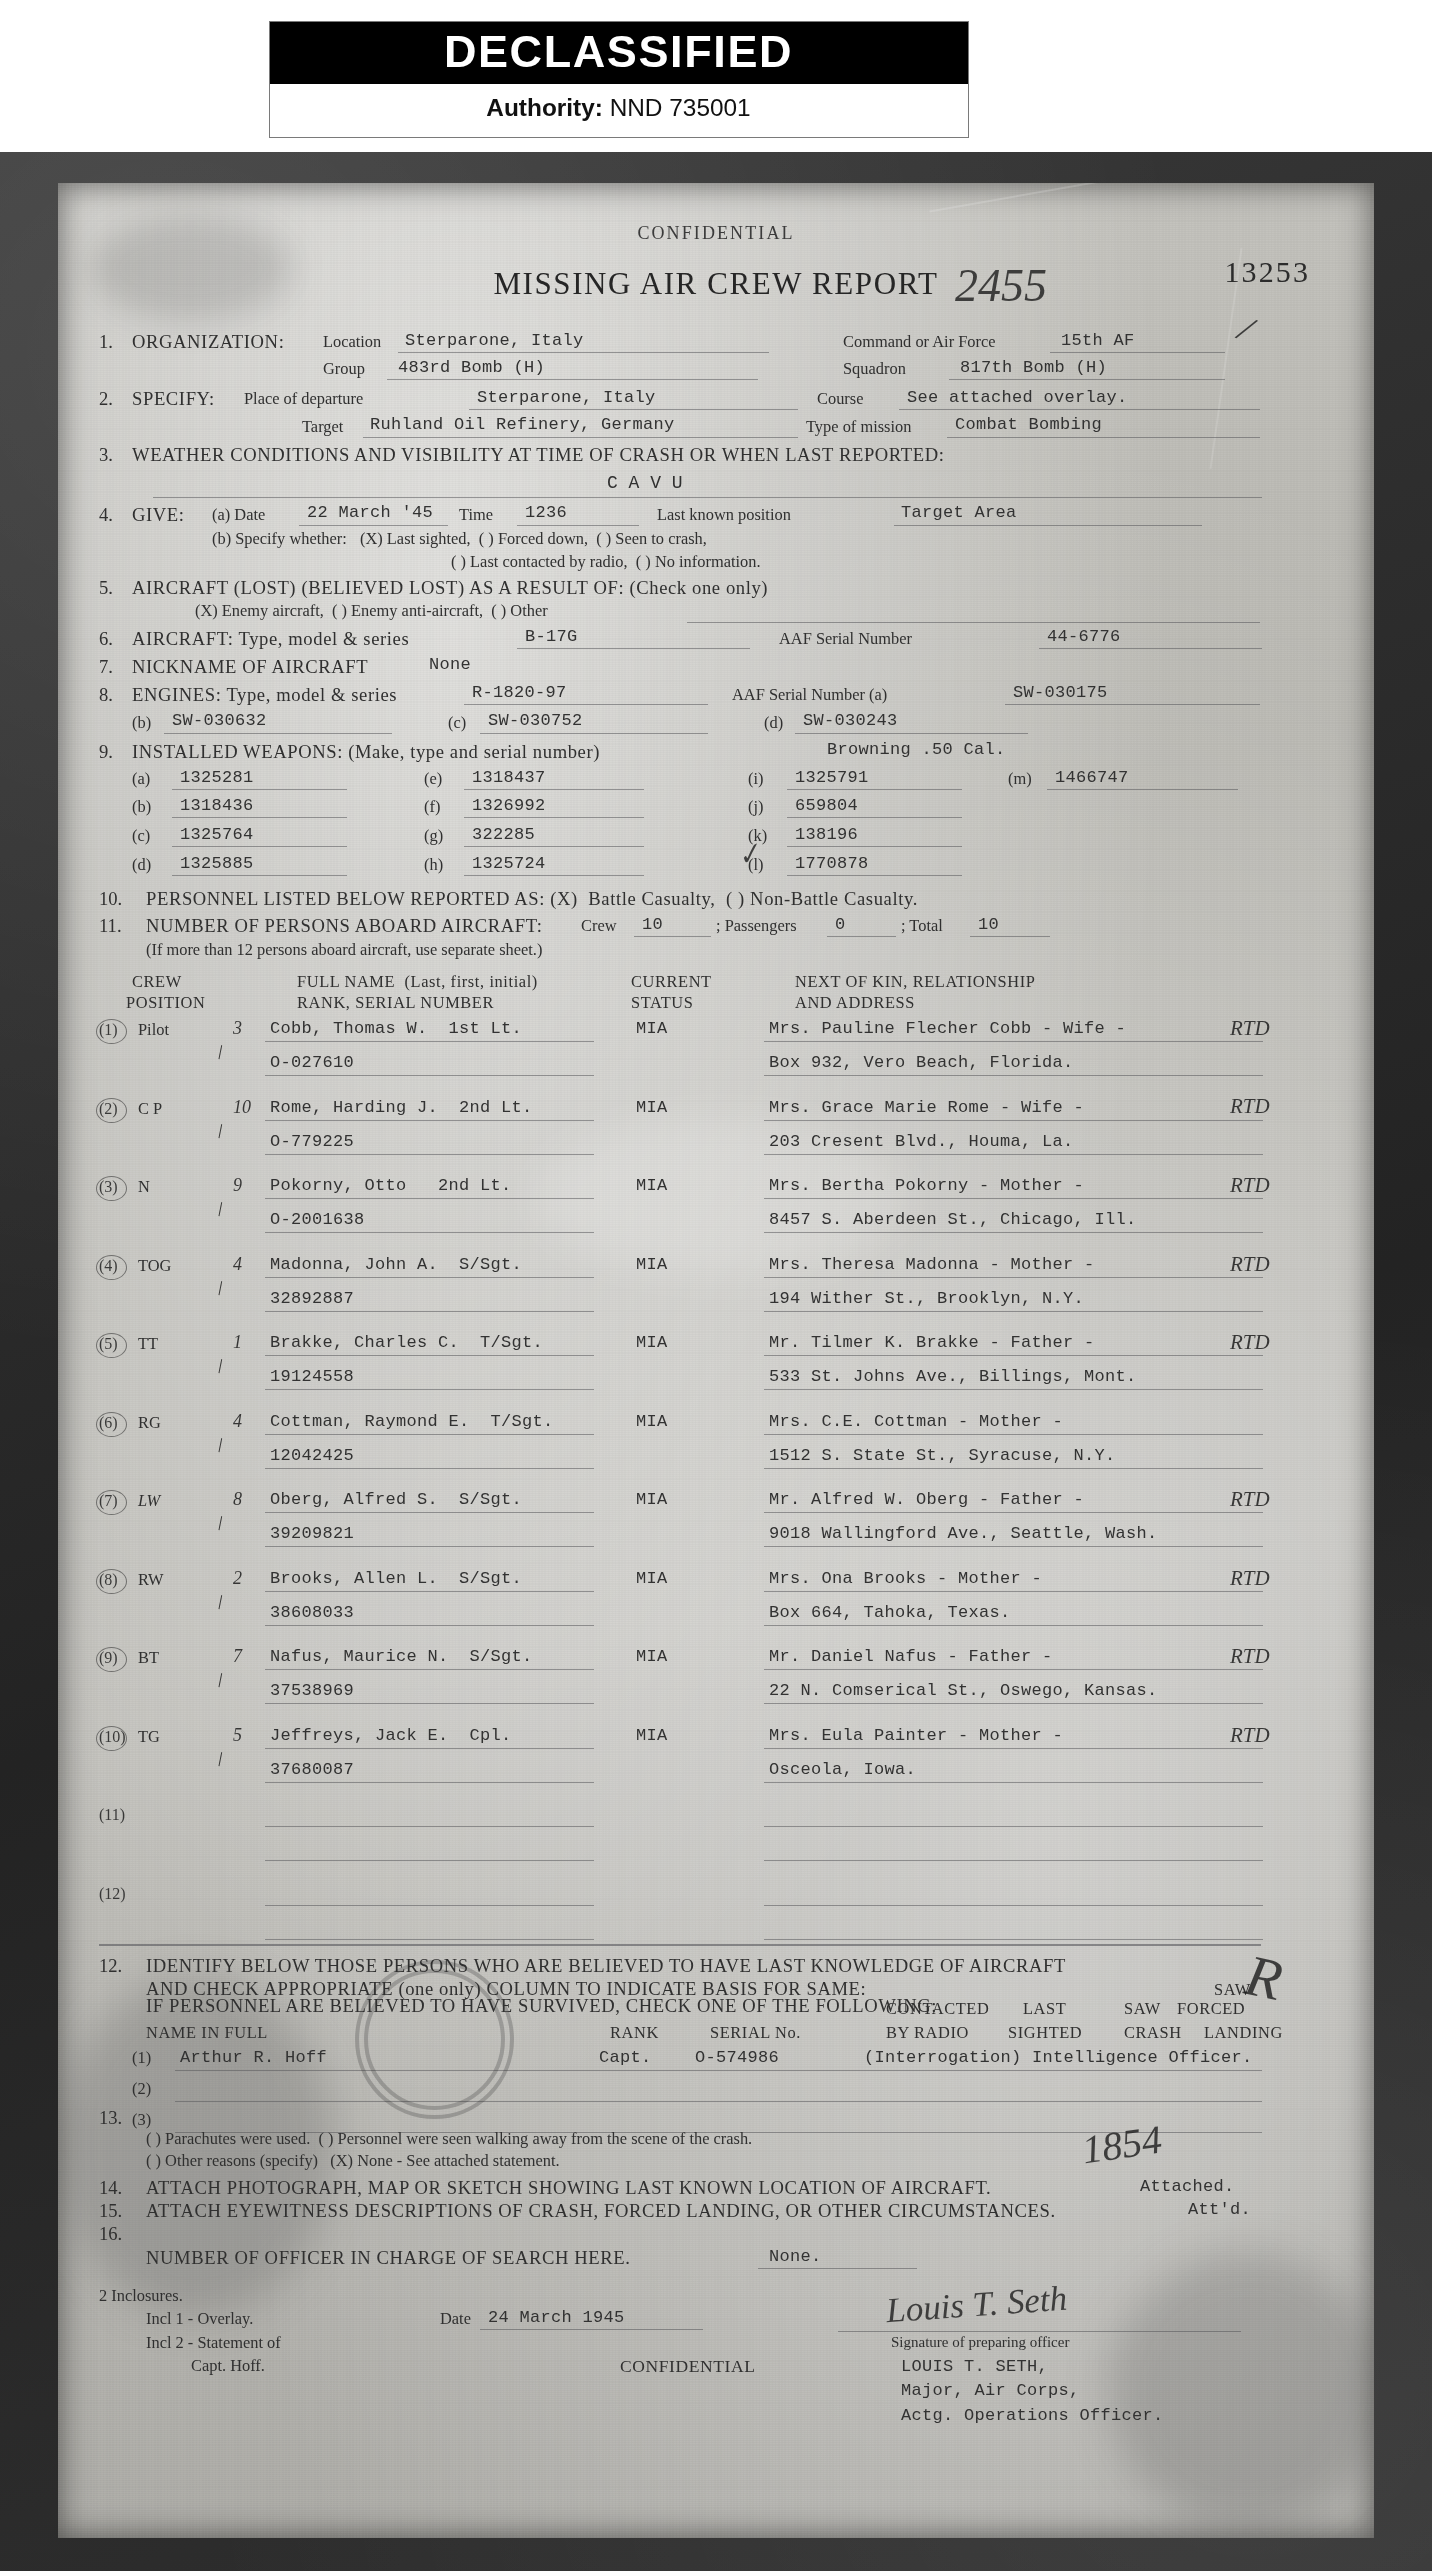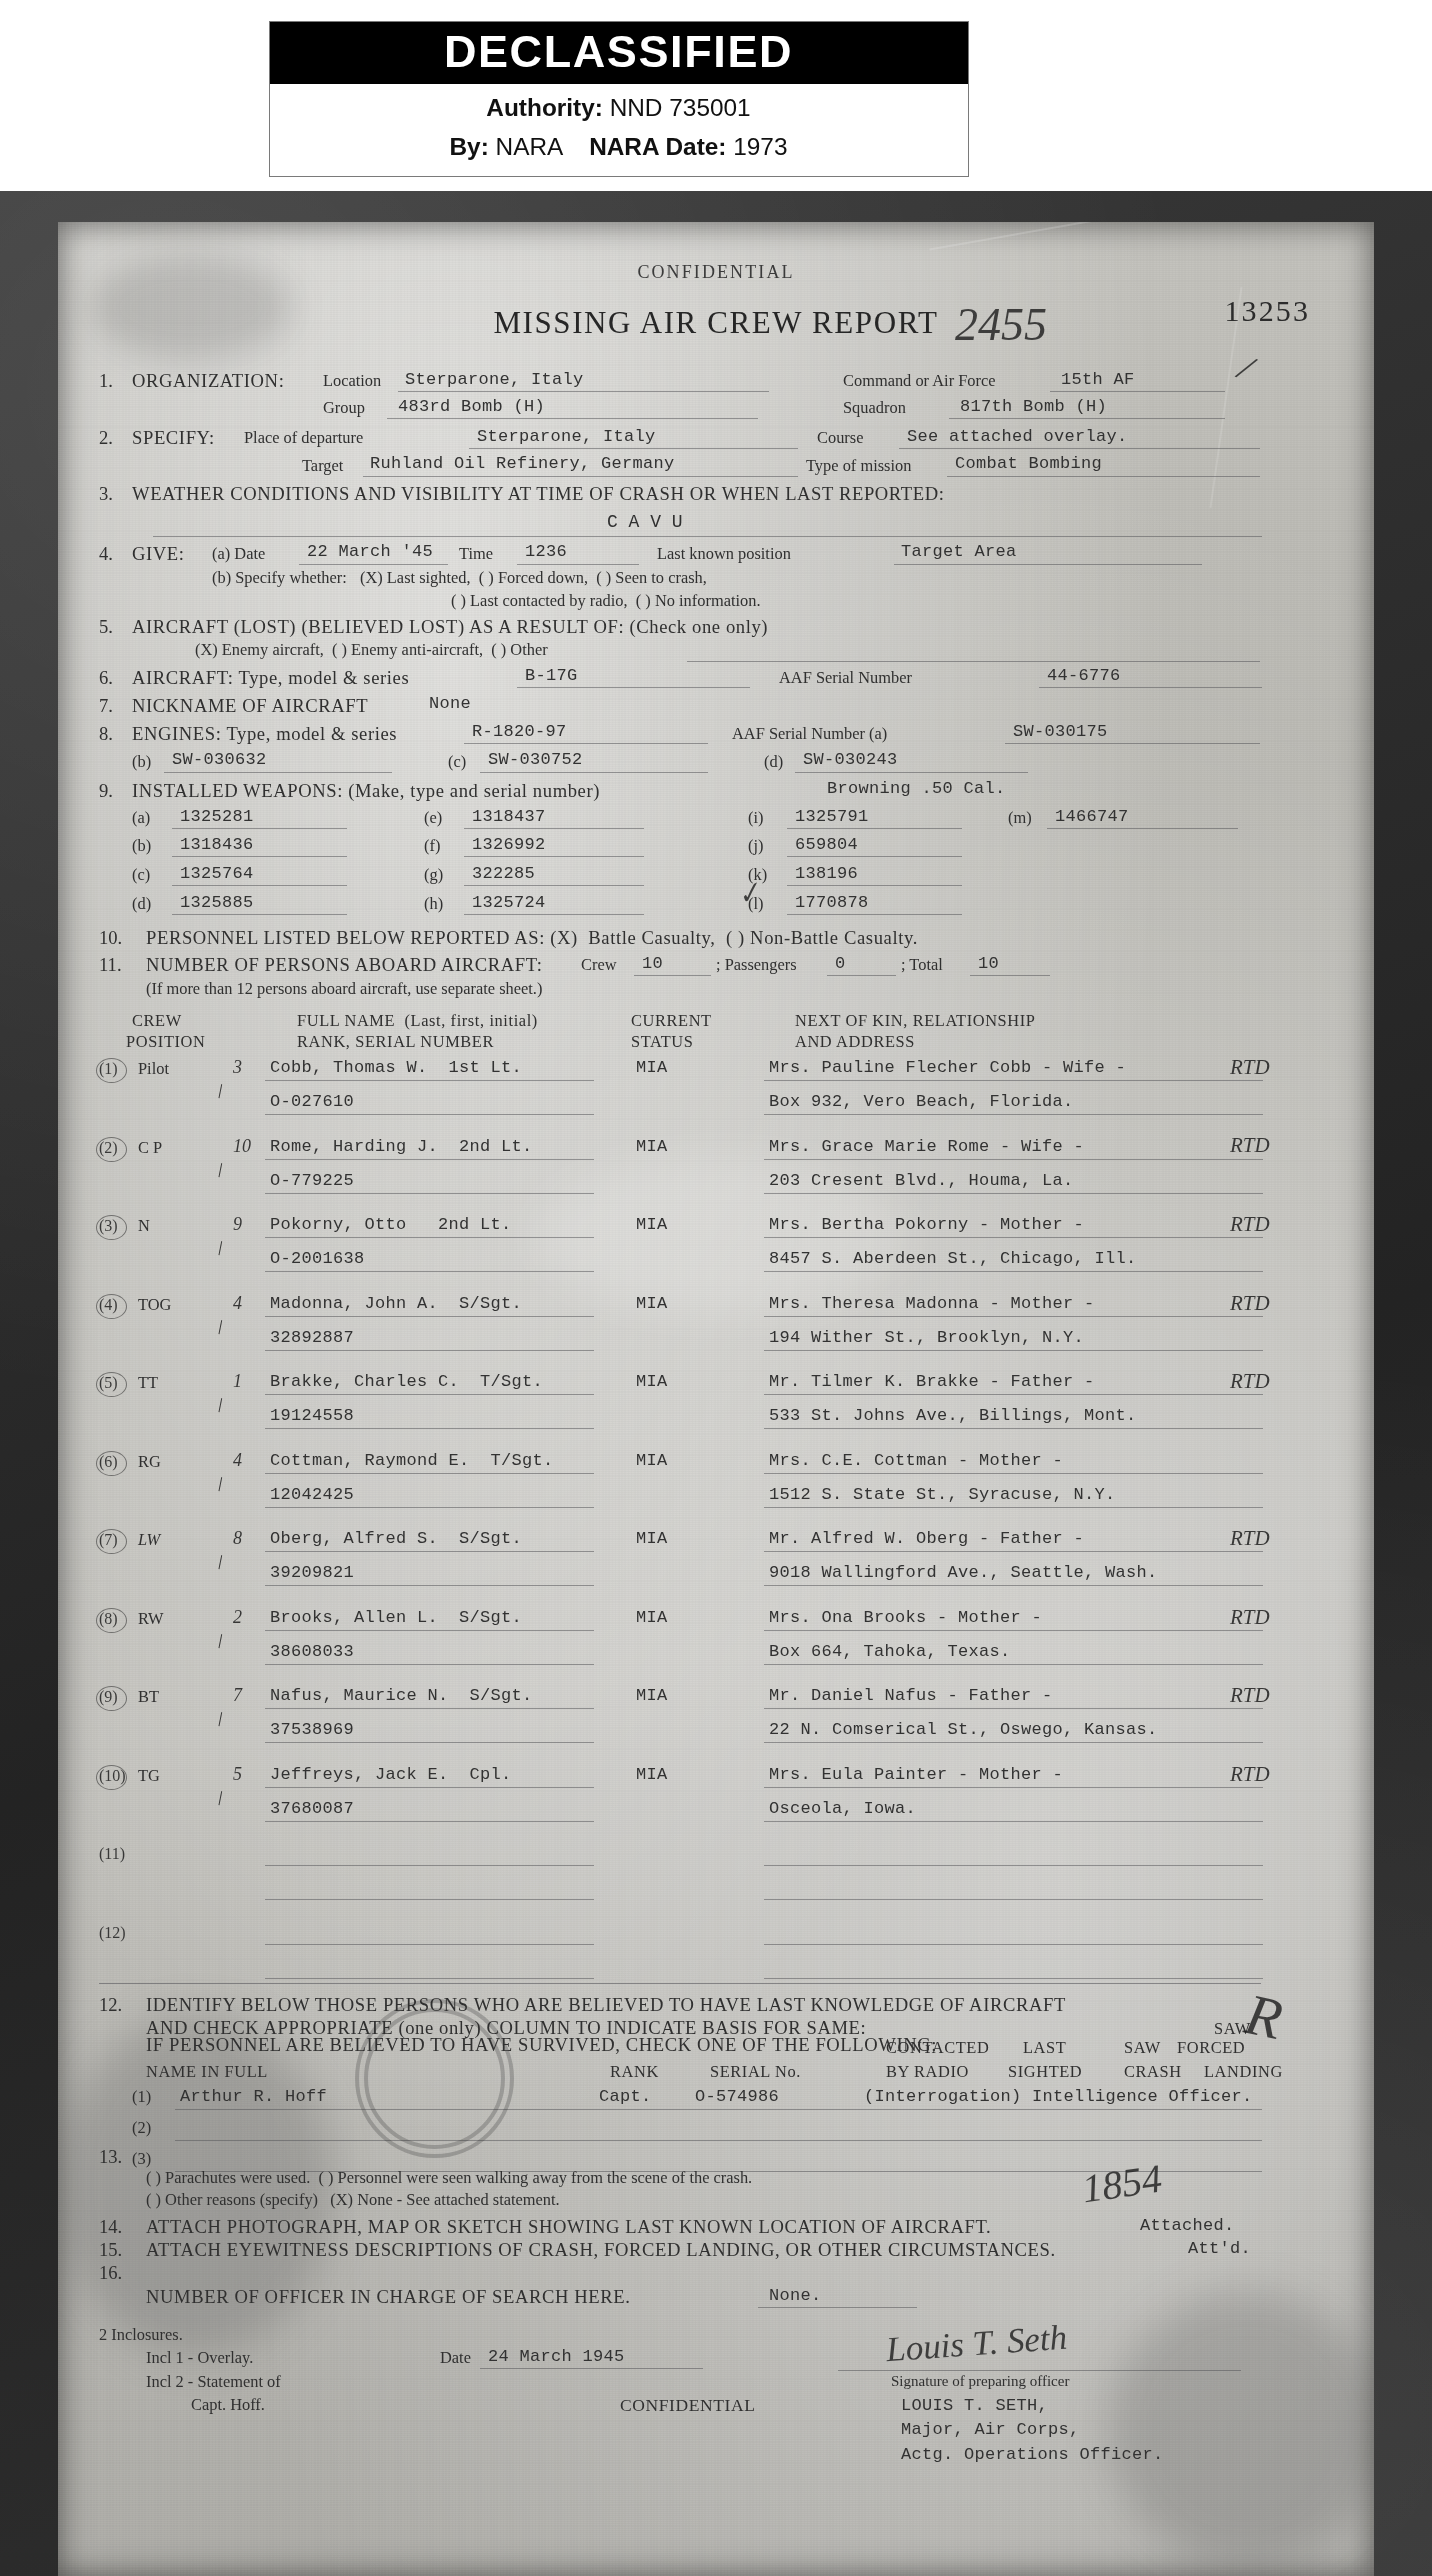--- a/index.html
+++ b/index.html
@@ -220,27 +220,20 @@
 </style>
 </head>
 <body>
 
 <div class="stamp-wrap">
   <div class="stamp-box">
     <div class="stamp-title">DECLASSIFIED</div>
     <div class="stamp-line">
       <b>Authority:</b>
       <span class="val">NND 735001</span>
-    </div>
-    <div class="stamp-line">
-      <b>By:</b>
-      <span class="val">NARA</span>
-      &nbsp;&nbsp;
-      <b>NARA Date:</b>
-      <span class="val">1973</span>
     </div>
   </div>
 </div>
 
 <div class="doc-outer">
   <div class="paper">
     <div class="grain"></div>
 
     <div class="smudge" style="left:32px; top:32px; width:202px; height:106px; background:rgba(60,60,60,0.18); filter:blur(16px);"></div>
     <div class="smudge" style="left:0px; top:1793px; width:276px; height:340px; background:rgba(70,70,70,0.22); filter:blur(21px);"></div>

